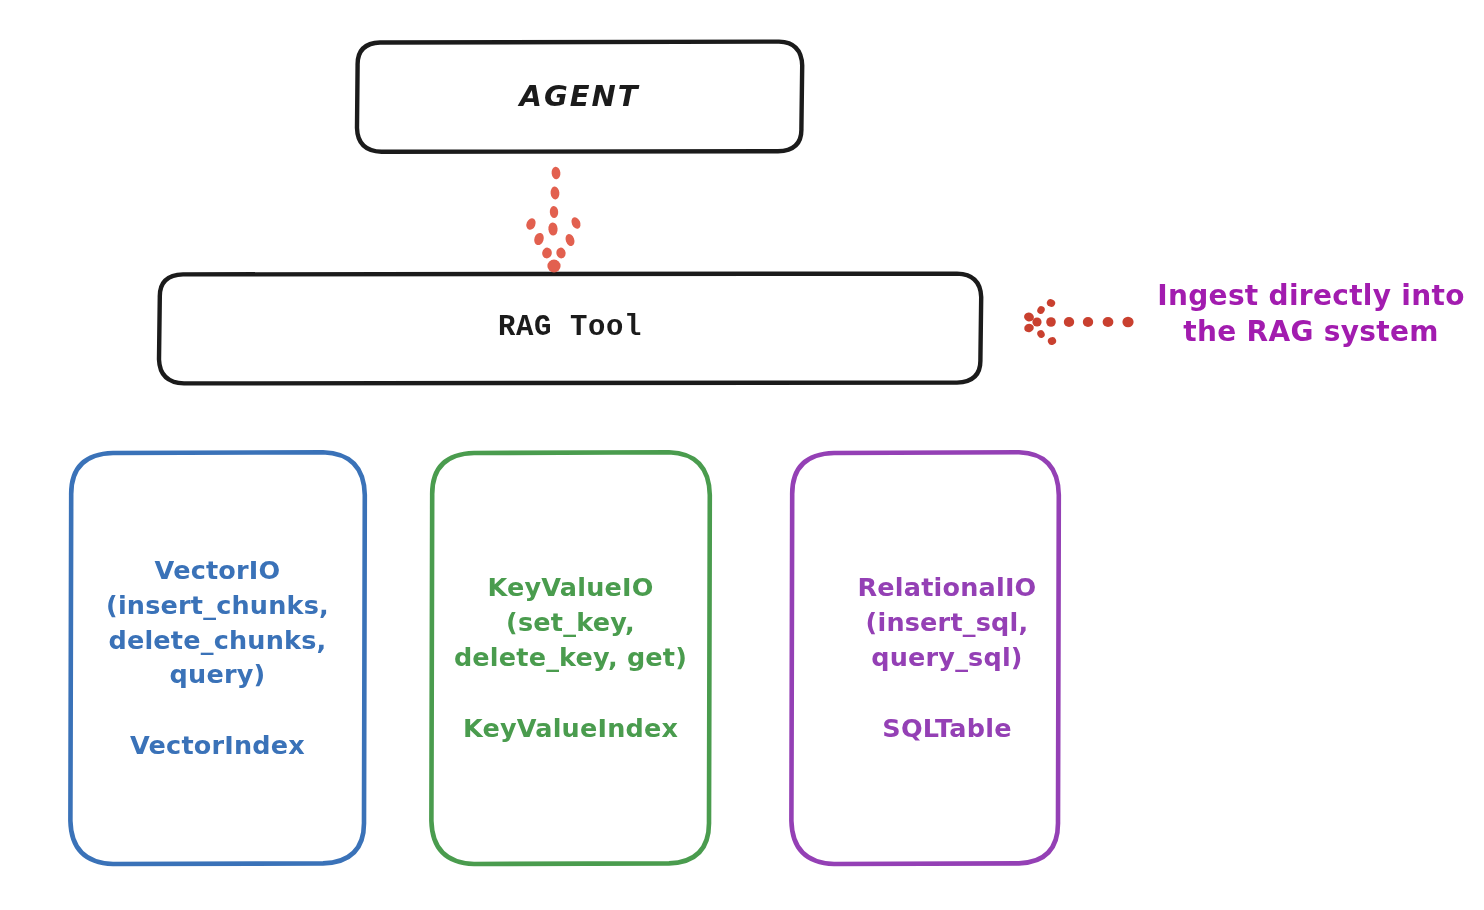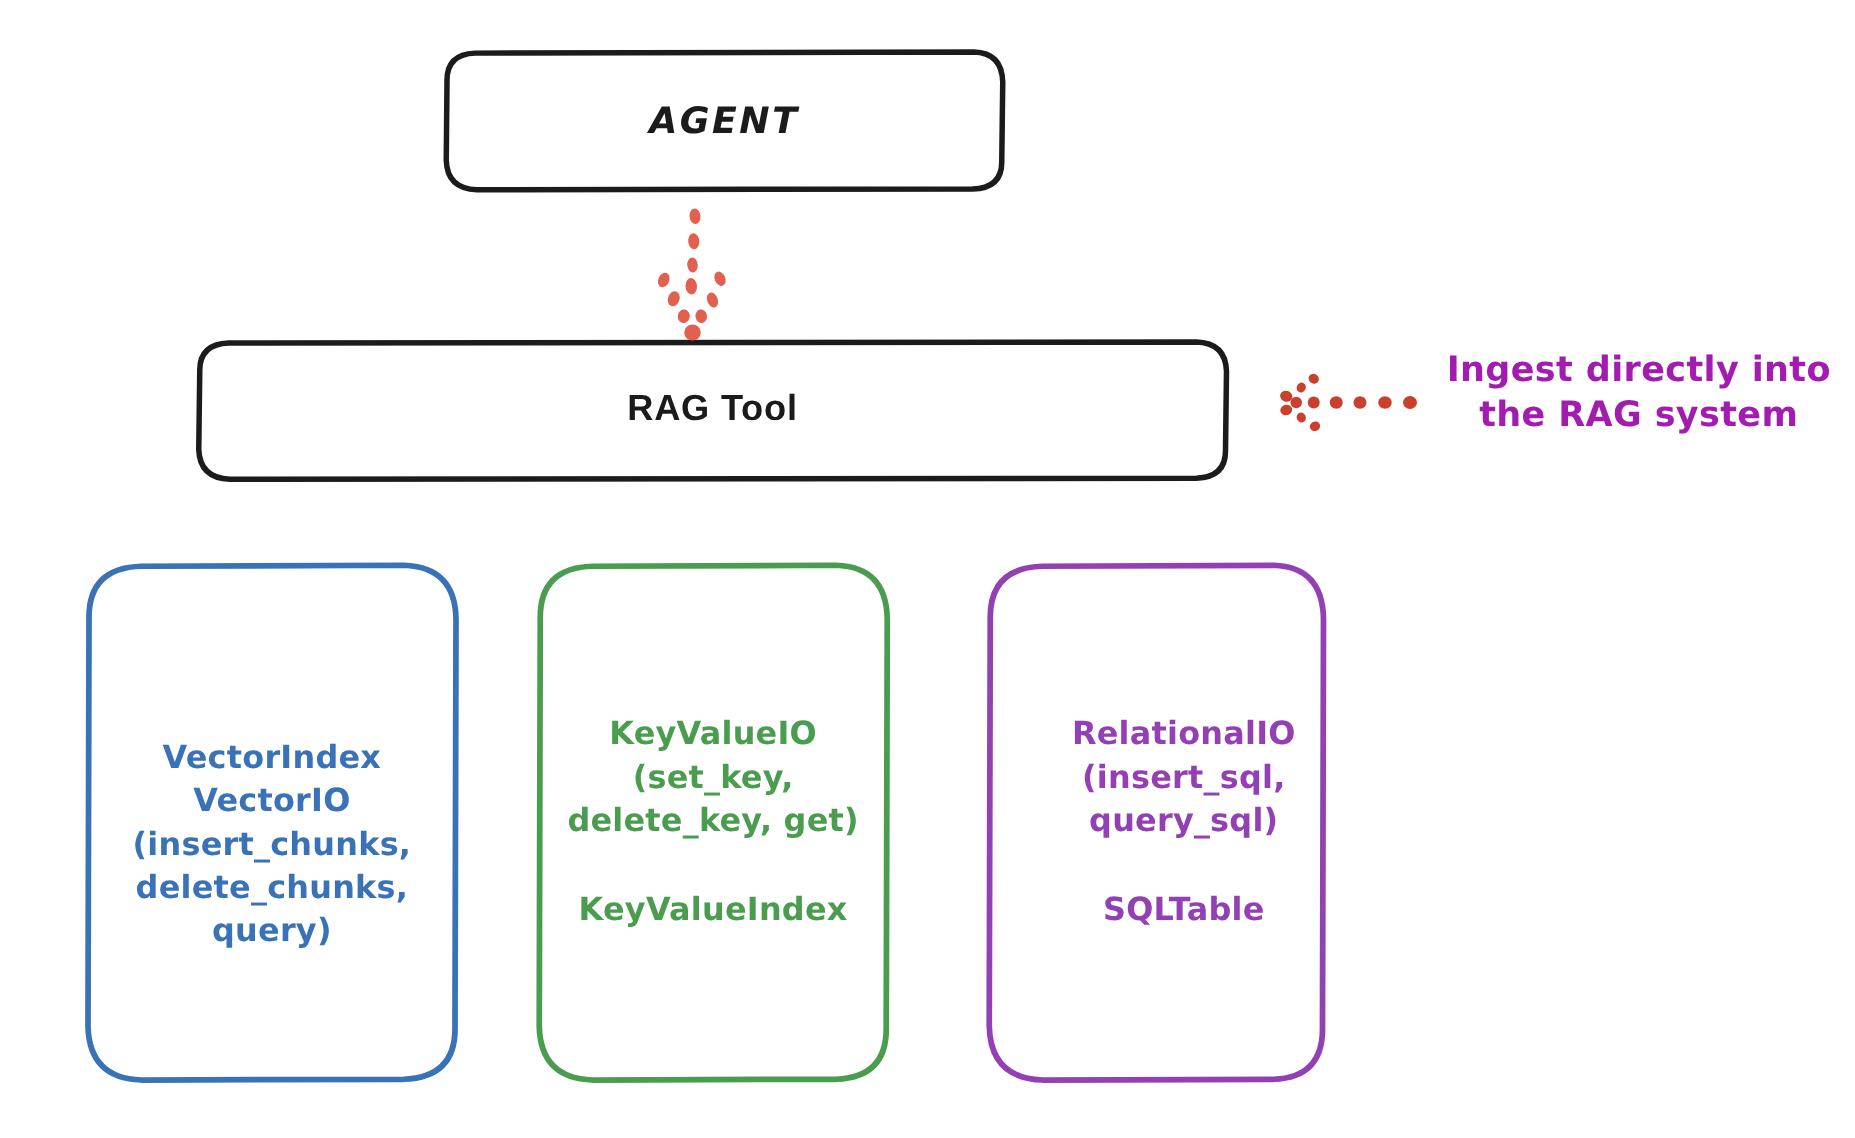--- a/index.html
+++ b/index.html
@@ -63,21 +63,21 @@
   }
 
   
   #ragtool-box {
     left: 157px;
     top: 272px;
     width: 826px;
     height: 112px;
   }
   #ragtool-box .box-label {
-    font-family: Liberation Sans, sans-serif;
+    font-family: Liberation Mono, monospace;
     font-weight: 600;
     font-size: 29px;
     letter-spacing: 0.6px;
     color: #1b1b1b;
   }
 
   
   .provider-box {
     top: 450px;
     height: 416px;
@@ -176,25 +176,25 @@
     <svg class="box-svg" viewBox="0 0 826 112" preserveAspectRatio="none" xmlns="http://www.w3.org/2000/svg">
       <path d="M 26 2.4 L 800 1.6 Q 823.4 2.2 824.2 25 L 823.4 88 Q 823.8 109.8 800 110.6 L 27 111.4 Q 2.8 110.6 2.0 87.5 L 2.8 25 Q 2.4 3.2 26 2.4 Z" fill="#ffffff" stroke="#1b1b1b" stroke-width="4.4" stroke-linecap="round" stroke-linejoin="round"></path>
     </svg>
     <div class="box-label">RAG Tool</div>
   </div>
 
   <div class="node-box provider-box" id="vectorio-box">
     <svg class="box-svg" viewBox="0 0 299 416" preserveAspectRatio="none" xmlns="http://www.w3.org/2000/svg">
       <path d="M 45 3 L 255 2.2 Q 296 3.6 296.8 45 L 296 372 Q 296.6 412 255 413.4 L 45 414 Q 3.4 412.6 2.4 371 L 3.2 45 Q 2.6 4.2 45 3 Z" fill="#ffffff" stroke="#3a72b8" stroke-width="4.6" stroke-linecap="round" stroke-linejoin="round"></path>
     </svg>
-    <div class="box-label secondary">VectorIndex</div>
     <div class="box-label">VectorIO
 (insert_chunks,
 delete_chunks,
 query)</div>
+    <div class="box-label secondary">VectorIndex</div>
   </div>
 
   <div class="node-box provider-box" id="keyvalueio-box">
     <svg class="box-svg" viewBox="0 0 283 416" preserveAspectRatio="none" xmlns="http://www.w3.org/2000/svg">
       <path d="M 45 3 L 240 2.2 Q 280 3.6 280.8 45 L 280 372 Q 280.6 412 240 413.4 L 45 414 Q 3.4 412.6 2.4 371 L 3.2 45 Q 2.6 4.2 45 3 Z" fill="#ffffff" stroke="#4a9c4e" stroke-width="4.6" stroke-linecap="round" stroke-linejoin="round"></path>
     </svg>
     <div class="box-label">KeyValueIO
 (set_key,
 delete_key, get)</div>
     <div class="box-label secondary">KeyValueIndex</div>

